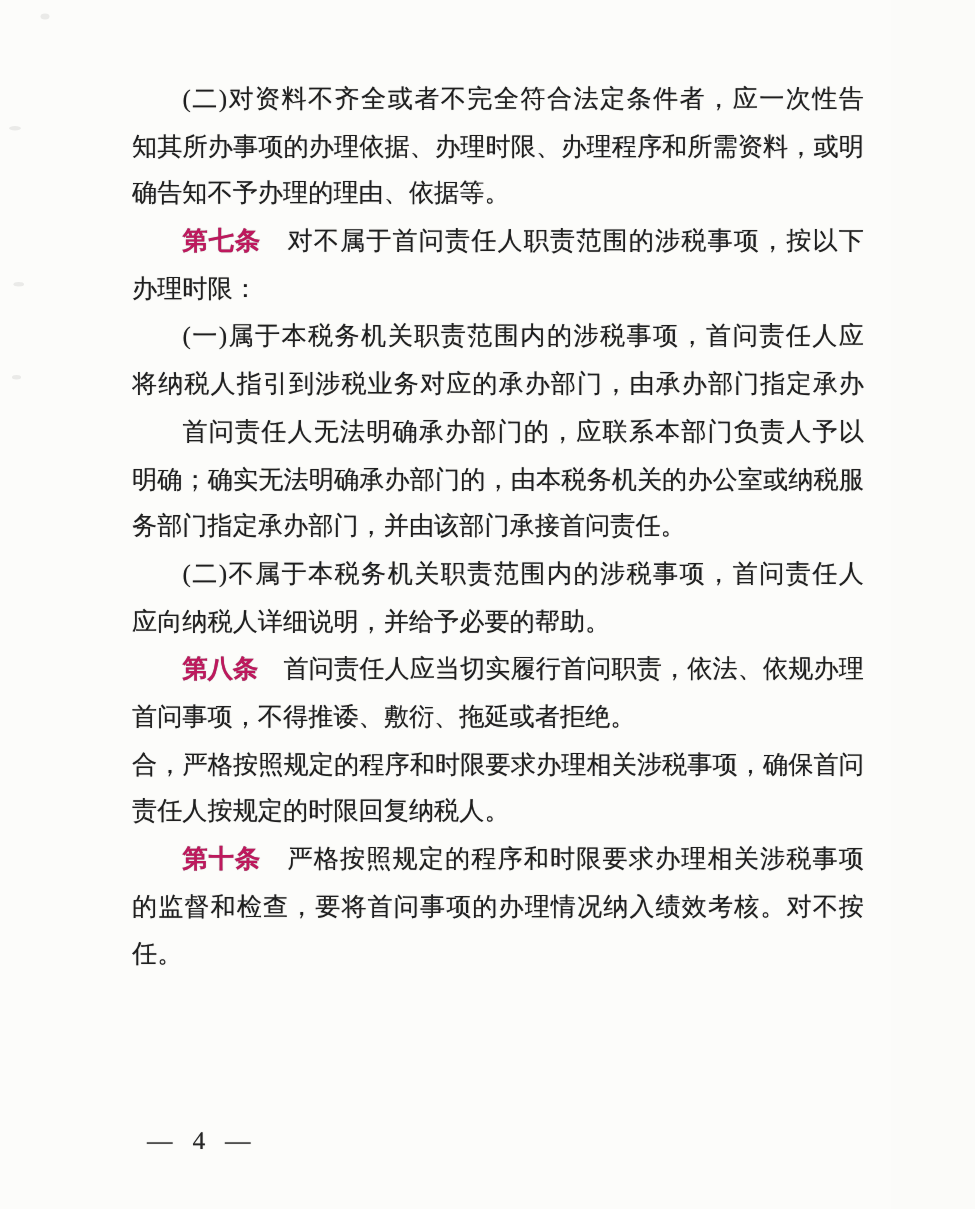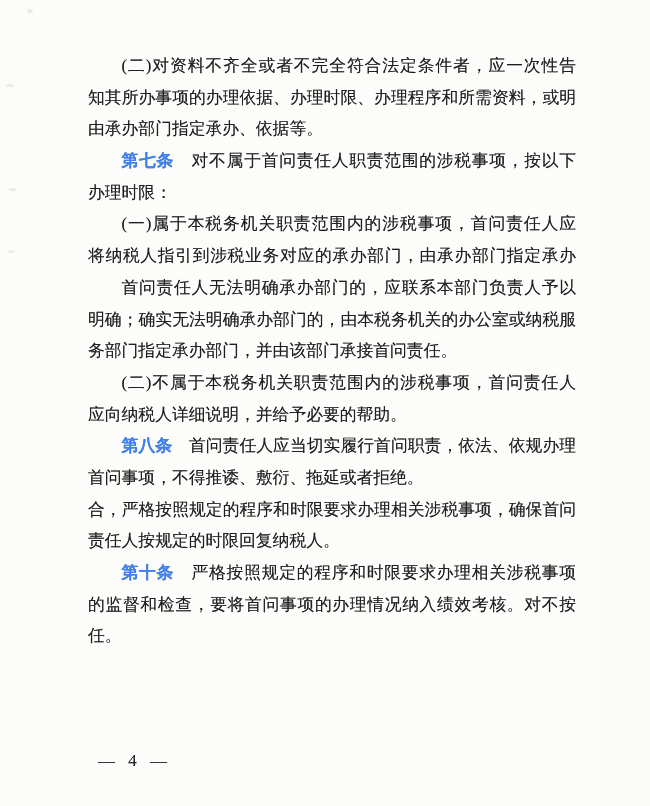--- a/index.html
+++ b/index.html
@@ -34,21 +34,21 @@
   }
   .ln.end {
     text-align-last: left;
   }
   .ln.ind {
     padding-left: 33.6px;
   }
   .art {
     font-weight: bold;
     font-family: Liberation Sans, sans-serif;
-    color: #3b82f6;
+    color: #be185d;
   }
   .page-number {
     position: absolute;
     left: 98px;
     top: 748px;
     font-size: 17px;
     line-height: 26px;
     letter-spacing: 1px;
     word-spacing: 7px;
     color: #262626;
@@ -71,21 +71,21 @@
 <div class="page">
 
   <div class="speck s1"></div>
   <div class="speck s2"></div>
   <div class="speck s3"></div>
   <div class="speck s4"></div>
 
   <div class="body-text">
     <div class="ln ind"><span>(二)对资料不齐全或者不完全符合法定条件者，应一次性告</span></div>
     <div class="ln"><span>知其所办事项的办理依据、办理时限、办理程序和所需资料，或明</span></div>
-    <div class="ln end"><span>由承办部门指定承办、依据等。</span></div>
+    <div class="ln end"><span>确告知不予办理的理由、依据等。</span></div>
     <div class="ln ind"><span class="art">第七条</span><span>　对不属于首问责任人职责范围的涉税事项，按以下</span></div>
     <div class="ln end"><span>办理时限：</span></div>
     <div class="ln ind"><span>(一)属于本税务机关职责范围内的涉税事项，首问责任人应</span></div>
     <div class="ln"><span>将纳税人指引到涉税业务对应的承办部门，由承办部门指定承办</span></div>
     <div class="ln ind"><span>首问责任人无法明确承办部门的，应联系本部门负责人予以</span></div>
     <div class="ln"><span>明确；确实无法明确承办部门的，由本税务机关的办公室或纳税服</span></div>
     <div class="ln end"><span>务部门指定承办部门，并由该部门承接首问责任。</span></div>
     <div class="ln ind"><span>(二)不属于本税务机关职责范围内的涉税事项，首问责任人</span></div>
     <div class="ln end"><span>应向纳税人详细说明，并给予必要的帮助。</span></div>
     <div class="ln ind"><span class="art">第八条</span><span>　首问责任人应当切实履行首问职责，依法、依规办理</span></div>

